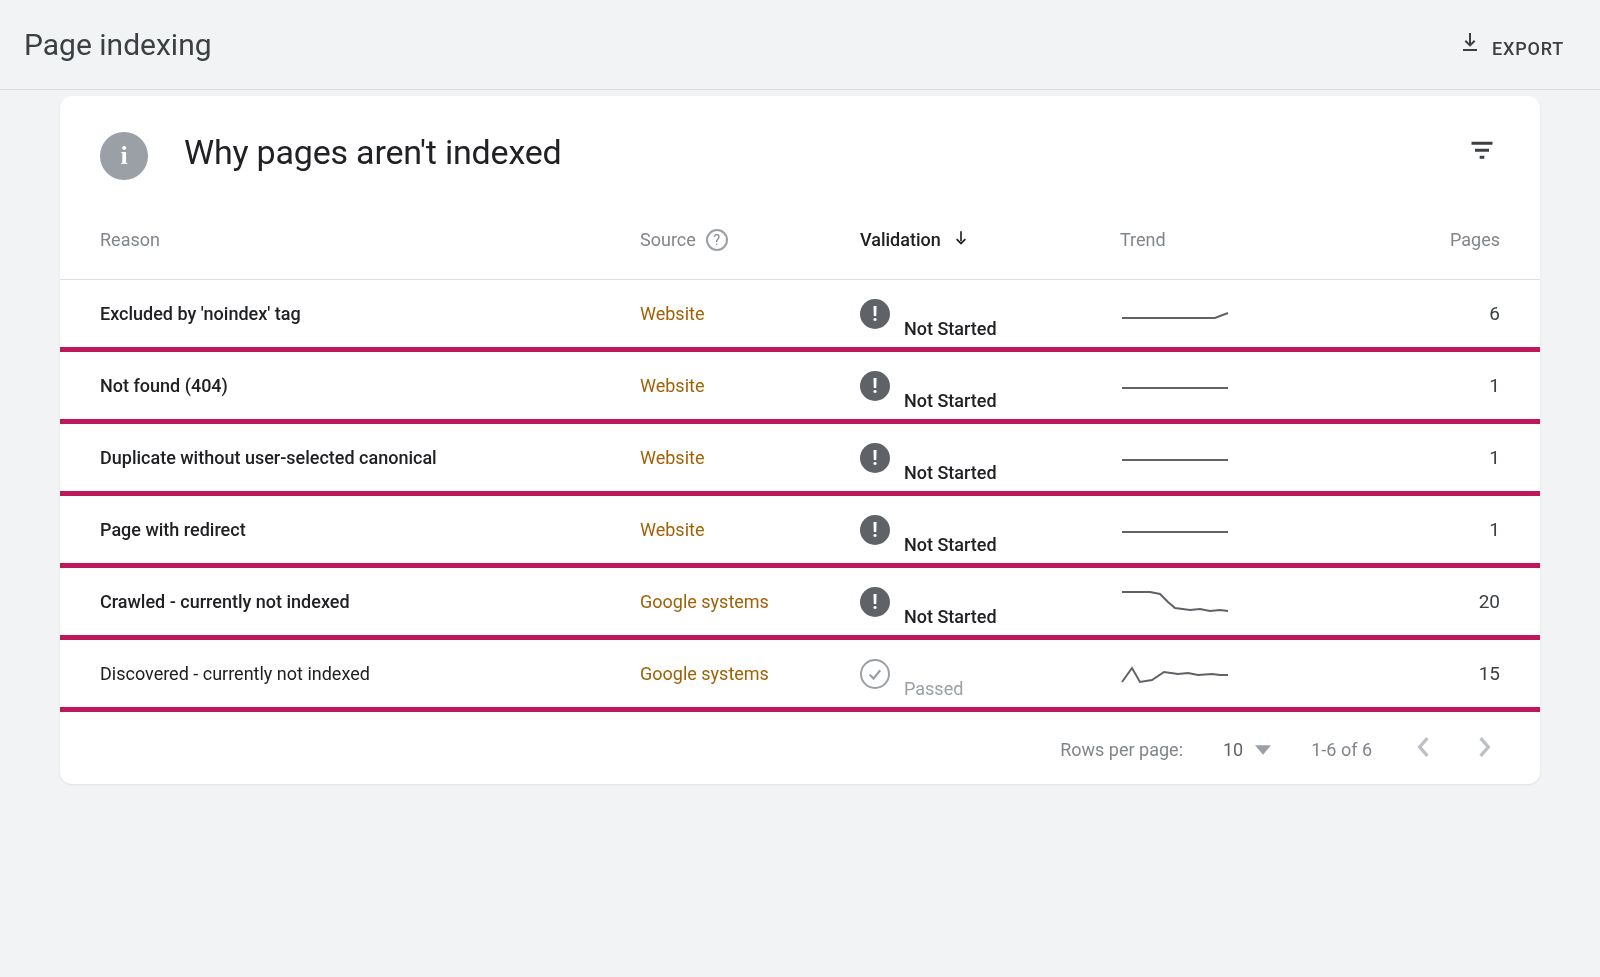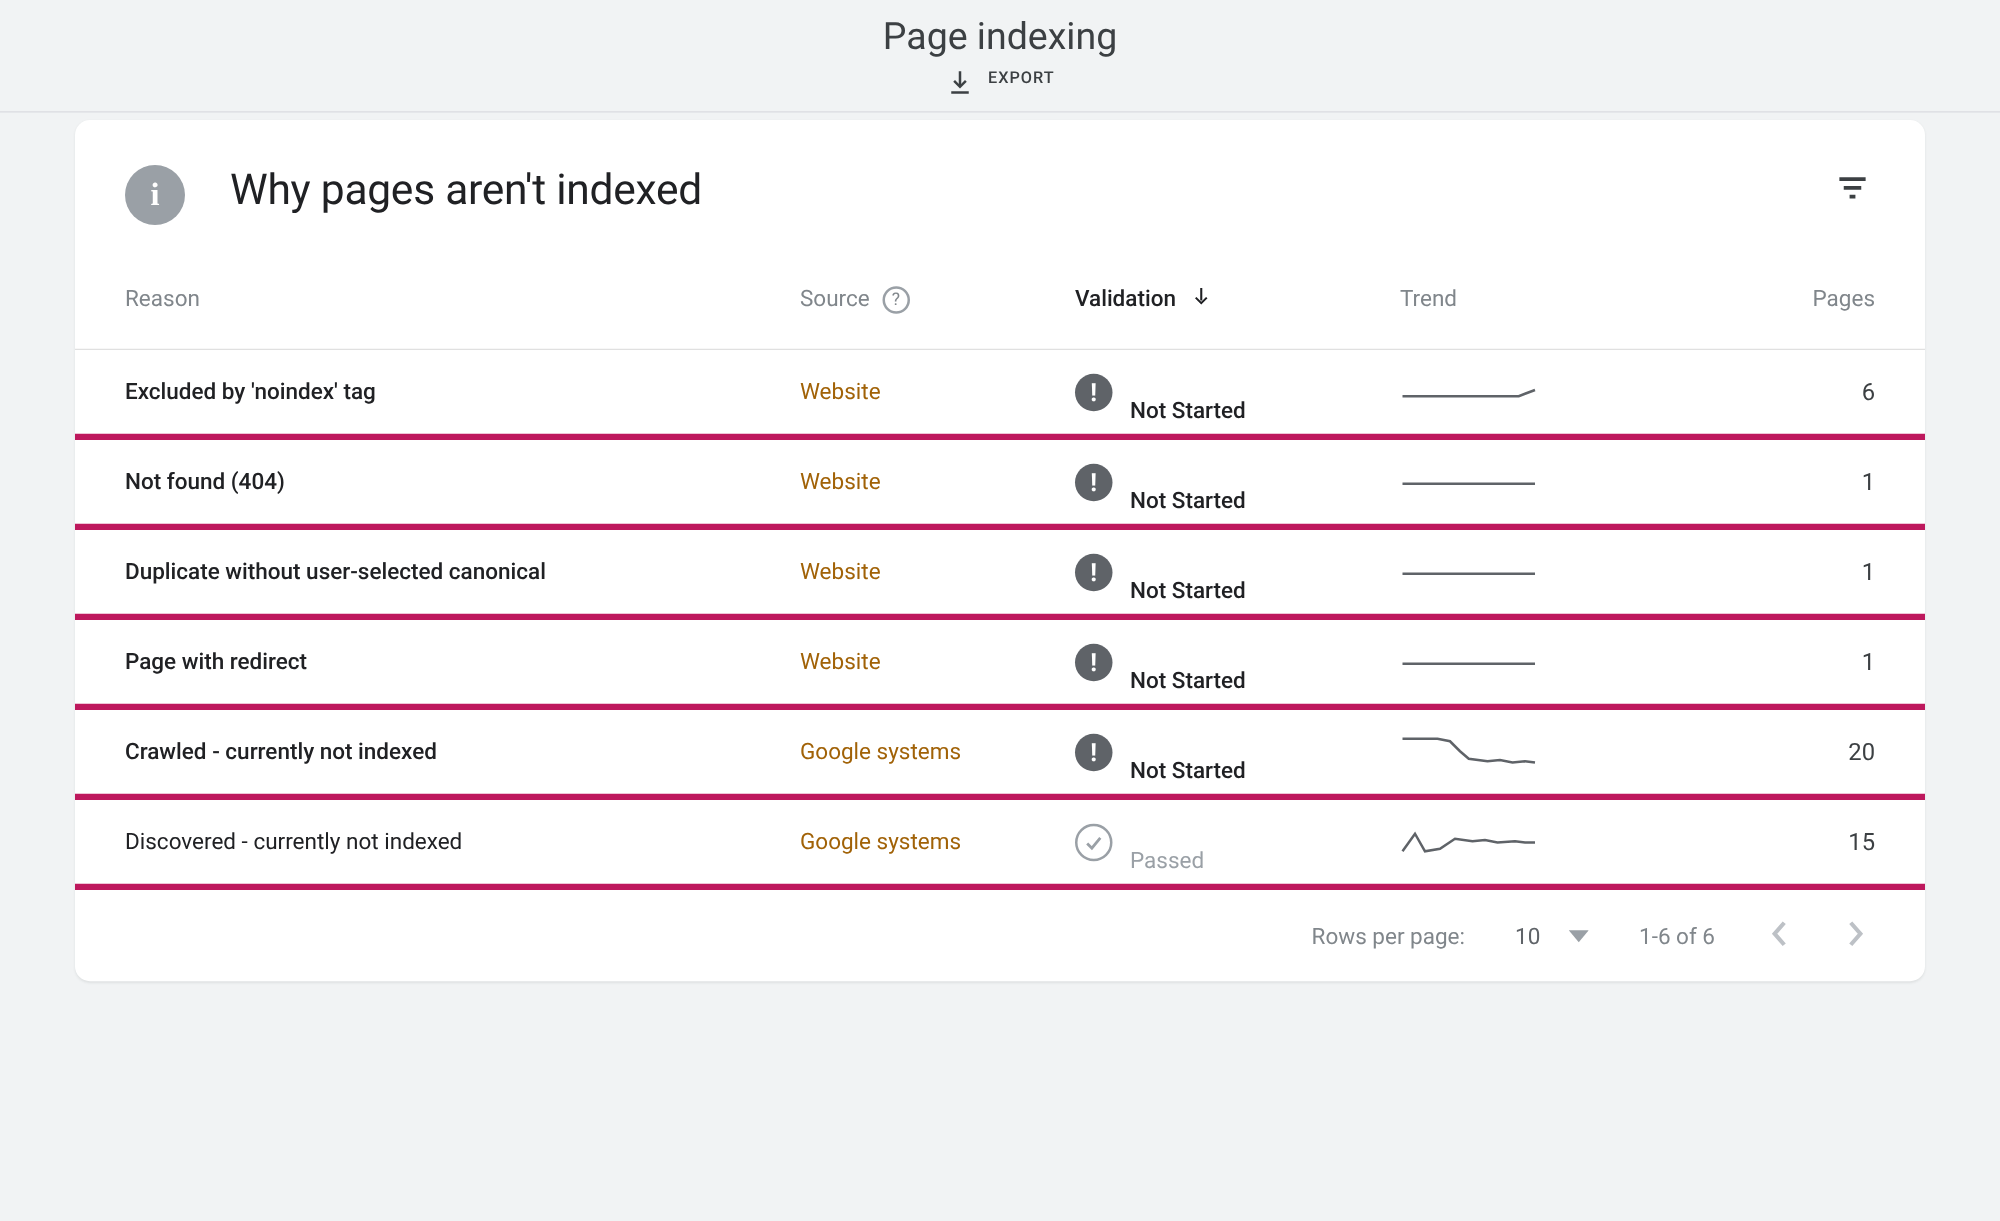--- a/index.html
+++ b/index.html
@@ -15,33 +15,32 @@
     height: 977px;
     overflow: hidden;
   }
   .header {
     display: flex;
     align-items: center;
     justify-content: space-between;
     padding: 12px 24px;
     height: 90px;
     border-bottom: 1px solid #dadce0;
-    flex-direction: column;
   }
   .page-title {
     font-size: 30px;
     font-weight: 400;
     color: #3c4043;
   }
   .export-btn {
     display: flex;
-    align-items: flex-start;
+    align-items: flex-end;
     gap: 10px;
     color: #3c4043;
-    font-size: 13px;
+    font-size: 18px;
     font-weight: 500;
     letter-spacing: 0.8px;
     cursor: pointer;
     padding: 8px 12px;
   }
   .download-icon svg {
     width: 24px;
     height: 24px;
     fill: #3c4043;
   }
@@ -217,21 +216,21 @@
     align-items: center;
     justify-content: flex-end;
     gap: 40px;
     padding: 20px 44px 8px 44px;
     color: #80868b;
     font-size: 18px;
   }
   .rows-select {
     display: flex;
     align-items: flex-end;
-    gap: 23px;
+    gap: 12px;
     color: #5f6368;
     cursor: pointer;
   }
   .dropdown-arrow svg {
     width: 16px;
     height: 12px;
     fill: #9aa0a6;
   }
   .pagenav {
     display: flex;

